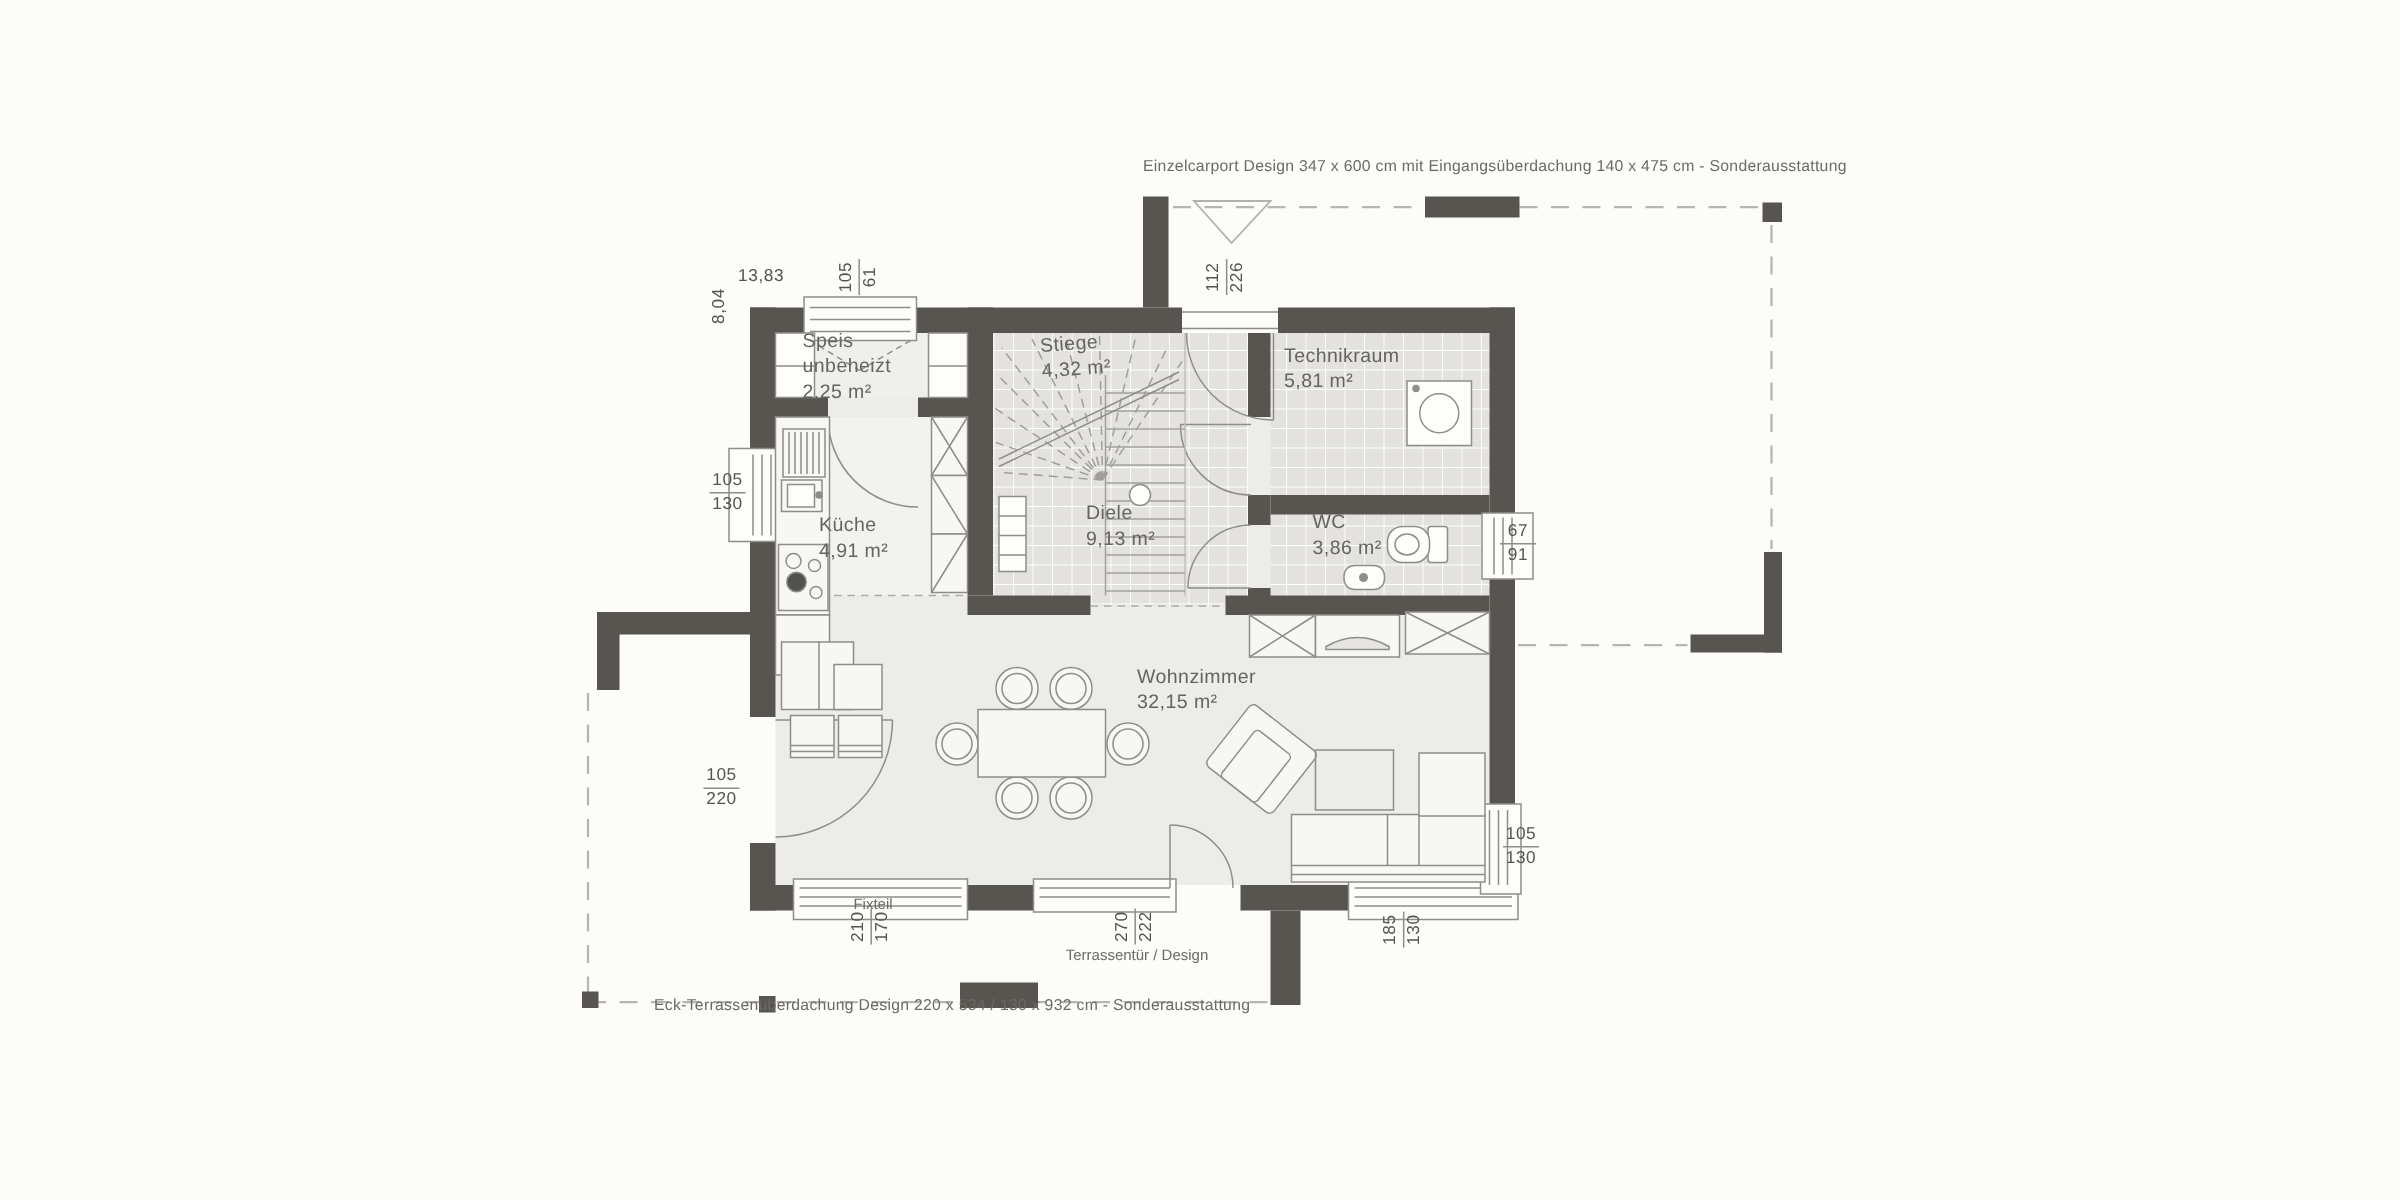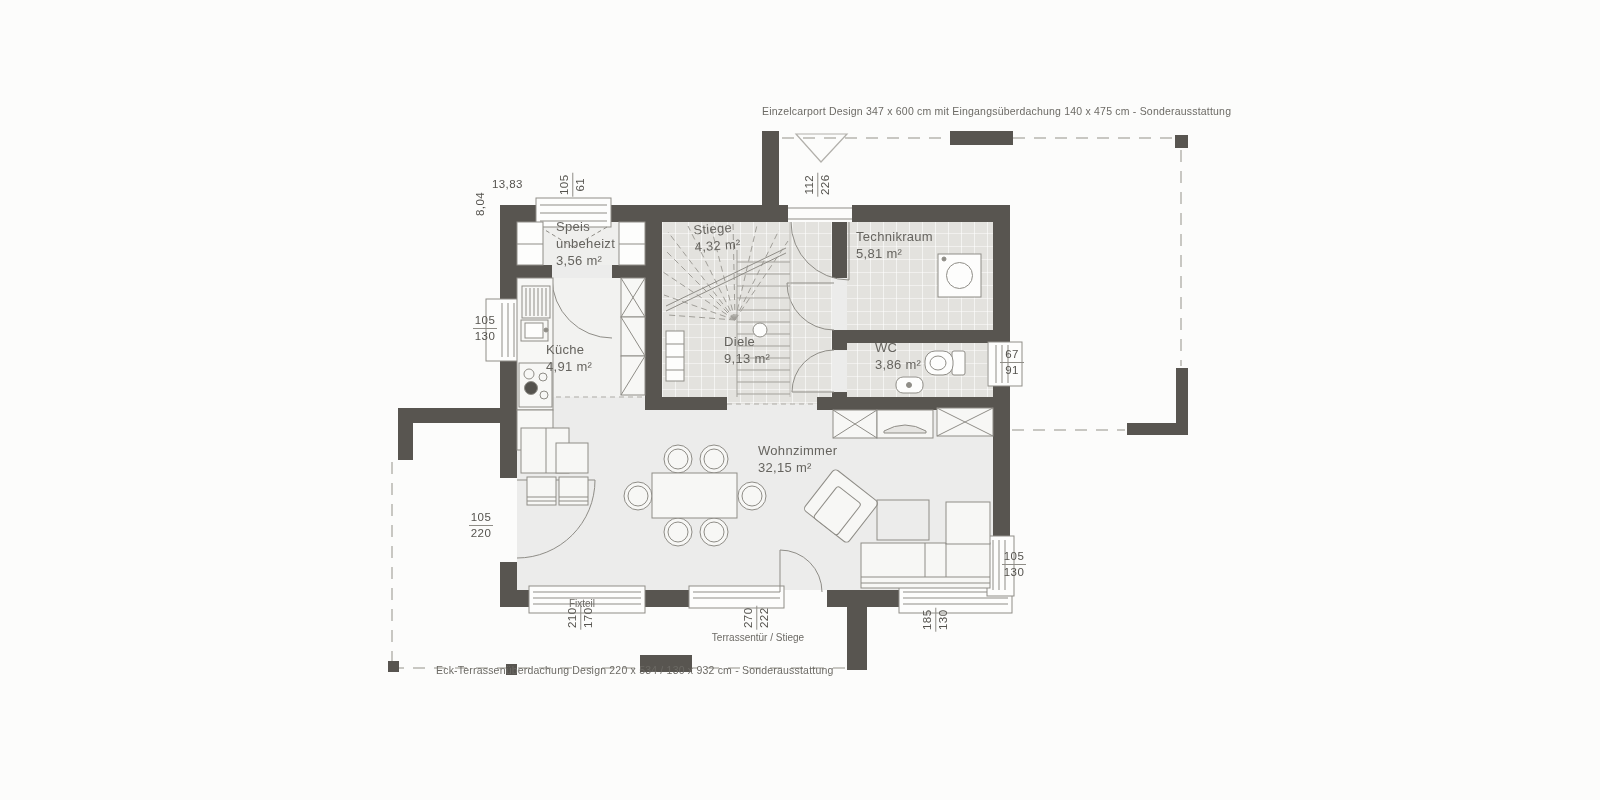--- a/index.html
+++ b/index.html
@@ -288,24 +288,24 @@
     </g>
   </g>
 </svg>
 
 <div class="note" style="left:762px;top:105px">Einzelcarport Design 347 x 600 cm mit Eingangsüberdachung 140 x 475 cm - Sonderausstattung</div>
 <div class="note" style="left:436px;top:664px">Eck-Terrassenüberdachung Design 220 x 534 / 130 x 932 cm - Sonderausstattung</div>
 
 <div class="plain-dim dim" style="left:492px;top:178px">13,83</div>
 <div class="plain-dim dim rot" style="left:468px;top:198px">8,04</div>
 
-<div class="room-label" style="left:556px;top:219px">
+<div class="room-label" style="left:535px;top:219px">
   <div>Speis</div>
   <div>unbeheizt</div>
-  <div>3,56 m²</div>
+  <div>2,25 m²</div>
 </div>
 <div class="room-label" style="left:546px;top:342px">
   <div>Küche</div>
   <div>4,91 m²</div>
 </div>
 <div class="room-label" style="left:694px;top:221px;transform:rotate(-4deg)">
   <div>Stiege</div>
   <div>4,32 m²</div>
 </div>
 <div class="room-label" style="left:724px;top:334px">
@@ -366,15 +366,15 @@
   <span class="bar"></span>
   <span>91</span>
 </div>
 <div class="hfrac dim" style="left:999px;top:550px">
   <span>105</span>
   <span class="bar"></span>
   <span>130</span>
 </div>
 
 <div class="win-sublabel" style="left:582px;top:598px">Fixteil</div>
-<div class="win-sublabel" style="left:758px;top:632px">Terrassentür / Stiege</div>
+<div class="win-sublabel" style="left:758px;top:632px">Terrassentür / Design</div>
 
 </div>
 
 </body></html>

